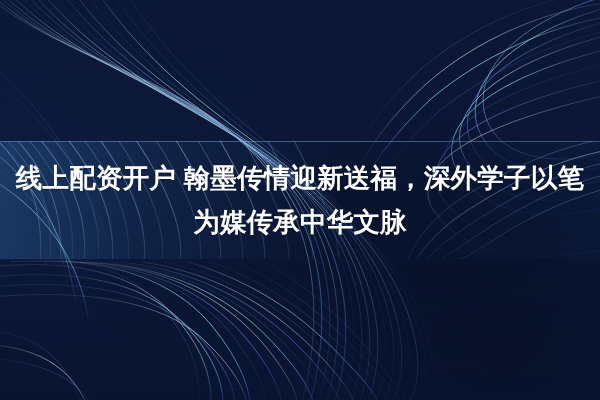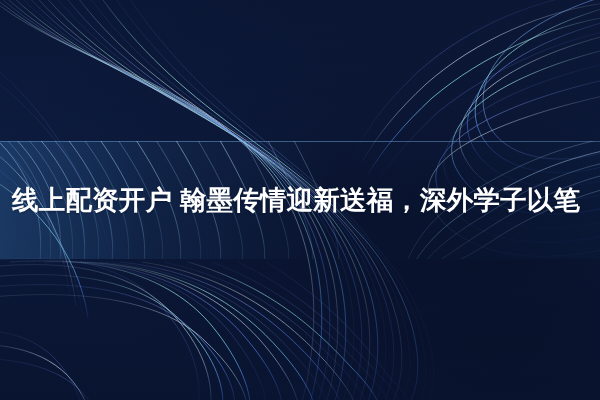--- a/index.html
+++ b/index.html
@@ -32,21 +32,21 @@
   .band-shade{
     position:absolute;inset:0;
     background:linear-gradient(90deg,rgba(60,130,195,.30) 0%,rgba(60,130,195,.10) 25%,rgba(10,40,80,0) 55%,rgba(10,36,74,.20) 100%);
   }
   .band-top-line{position:absolute;left:0;top:0;width:100%;height:1px;background:rgba(120,180,230,.45);}
 
   
   .headline{
     position:absolute;left:0;top:141px;width:600px;height:118px;
     z-index:5;
-    display:flex;flex-direction:column;align-items:flex-start;justify-content:center;
+    display:flex;flex-direction:column;align-items:center;justify-content:center;
     box-sizing:border-box;padding:0 12px;
   }
   .hl-line{
     color:#ffffff;
     font-weight:700;
     font-size:27px;
     line-height:44px;
     letter-spacing:.2px;
     white-space:nowrap;
     text-shadow:0 1px 2px rgba(6,20,48,.45);
@@ -205,15 +205,16 @@
         <path d="M612,20 C 566,30 528,46 482,76 C 452,94 436,108 424,122" stroke="url(#bl2)"></path>
         <path d="M612,32 C 570,42 534,58 490,86 C 462,104 448,114 436,122" stroke="url(#bl2)"></path>
         <path d="M612,46 C 574,56 540,70 498,96 C 474,112 462,118 452,122" stroke="url(#bl2)"></path>
       </g>
     </svg>
     <div class="band-shade"></div>
   </div>
 
   <div class="headline">
     <div class="hl-line l1">线上配资开户 翰墨传情迎新送福，深外学子以笔</div>
+    <div class="hl-line l2" style="font-size: 26.5px;">为媒传承中华文脉</div>
   </div>
 
 </div>
 
 </body></html>

